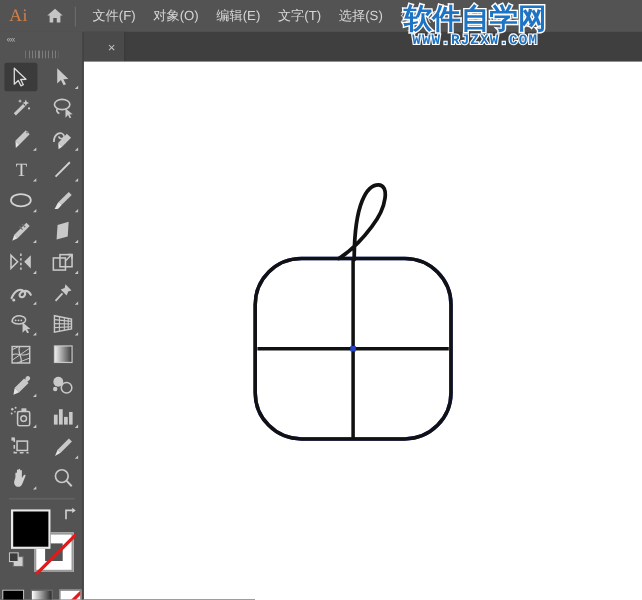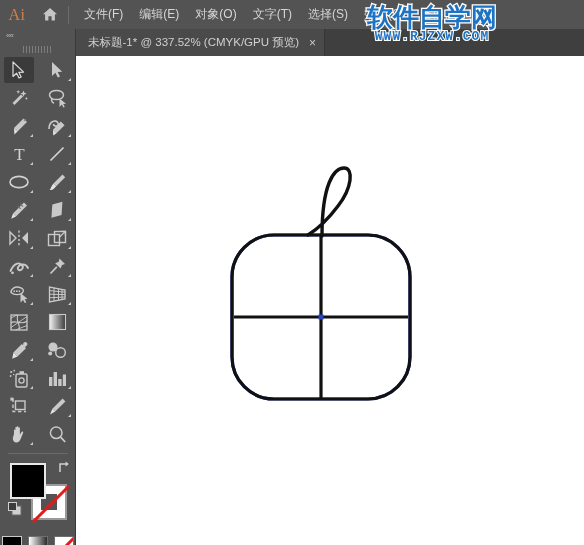--- a/index.html
+++ b/index.html
@@ -184,32 +184,31 @@
   <div class="menubar">
     <div class="ai-logo">Ai</div>
     <div class="home-btn">
       <svg width="16" height="15" viewBox="0 0 16 15">
         <path d="M8 1 L15 7.2 L12.9 7.2 L12.9 13.5 L9.6 13.5 L9.6 9.3 L6.4 9.3 L6.4 13.5 L3.1 13.5 L3.1 7.2 L1 7.2 Z" fill="#c5c5c5"></path>
       </svg>
     </div>
     <div class="menu-sep"></div>
     <div class="menu-items">
       <div class="menu-item">文件(F)</div>
+      <div class="menu-item">对象(O)</div>
       <div class="menu-item">编辑(E)</div>
-      <div class="menu-item">对象(O)</div>
       <div class="menu-item">文字(T)</div>
       <div class="menu-item">选择(S)</div>
       <div class="menu-item">效果(C)</div>
       <div class="menu-item">窗口(W)</div>
     </div>
   </div>
 
   <div class="tabbar">
     <div class="doc-tab">
-      <span class="doc-tab-title">未标题-1* @ 337.52% (CMYK/GPU 预览)</span>
       <span class="doc-tab-close">×</span>
     </div>
   </div>
 
   <div class="canvas-area">
     <svg class="artwork" width="508" height="489" viewBox="0 0 508 489">
 
       <rect x="156" y="179" width="178" height="164" rx="42" ry="42" fill="#ffffff" stroke="#2743c4" stroke-width="3.2"></rect>
 
       <path d="M246 180

